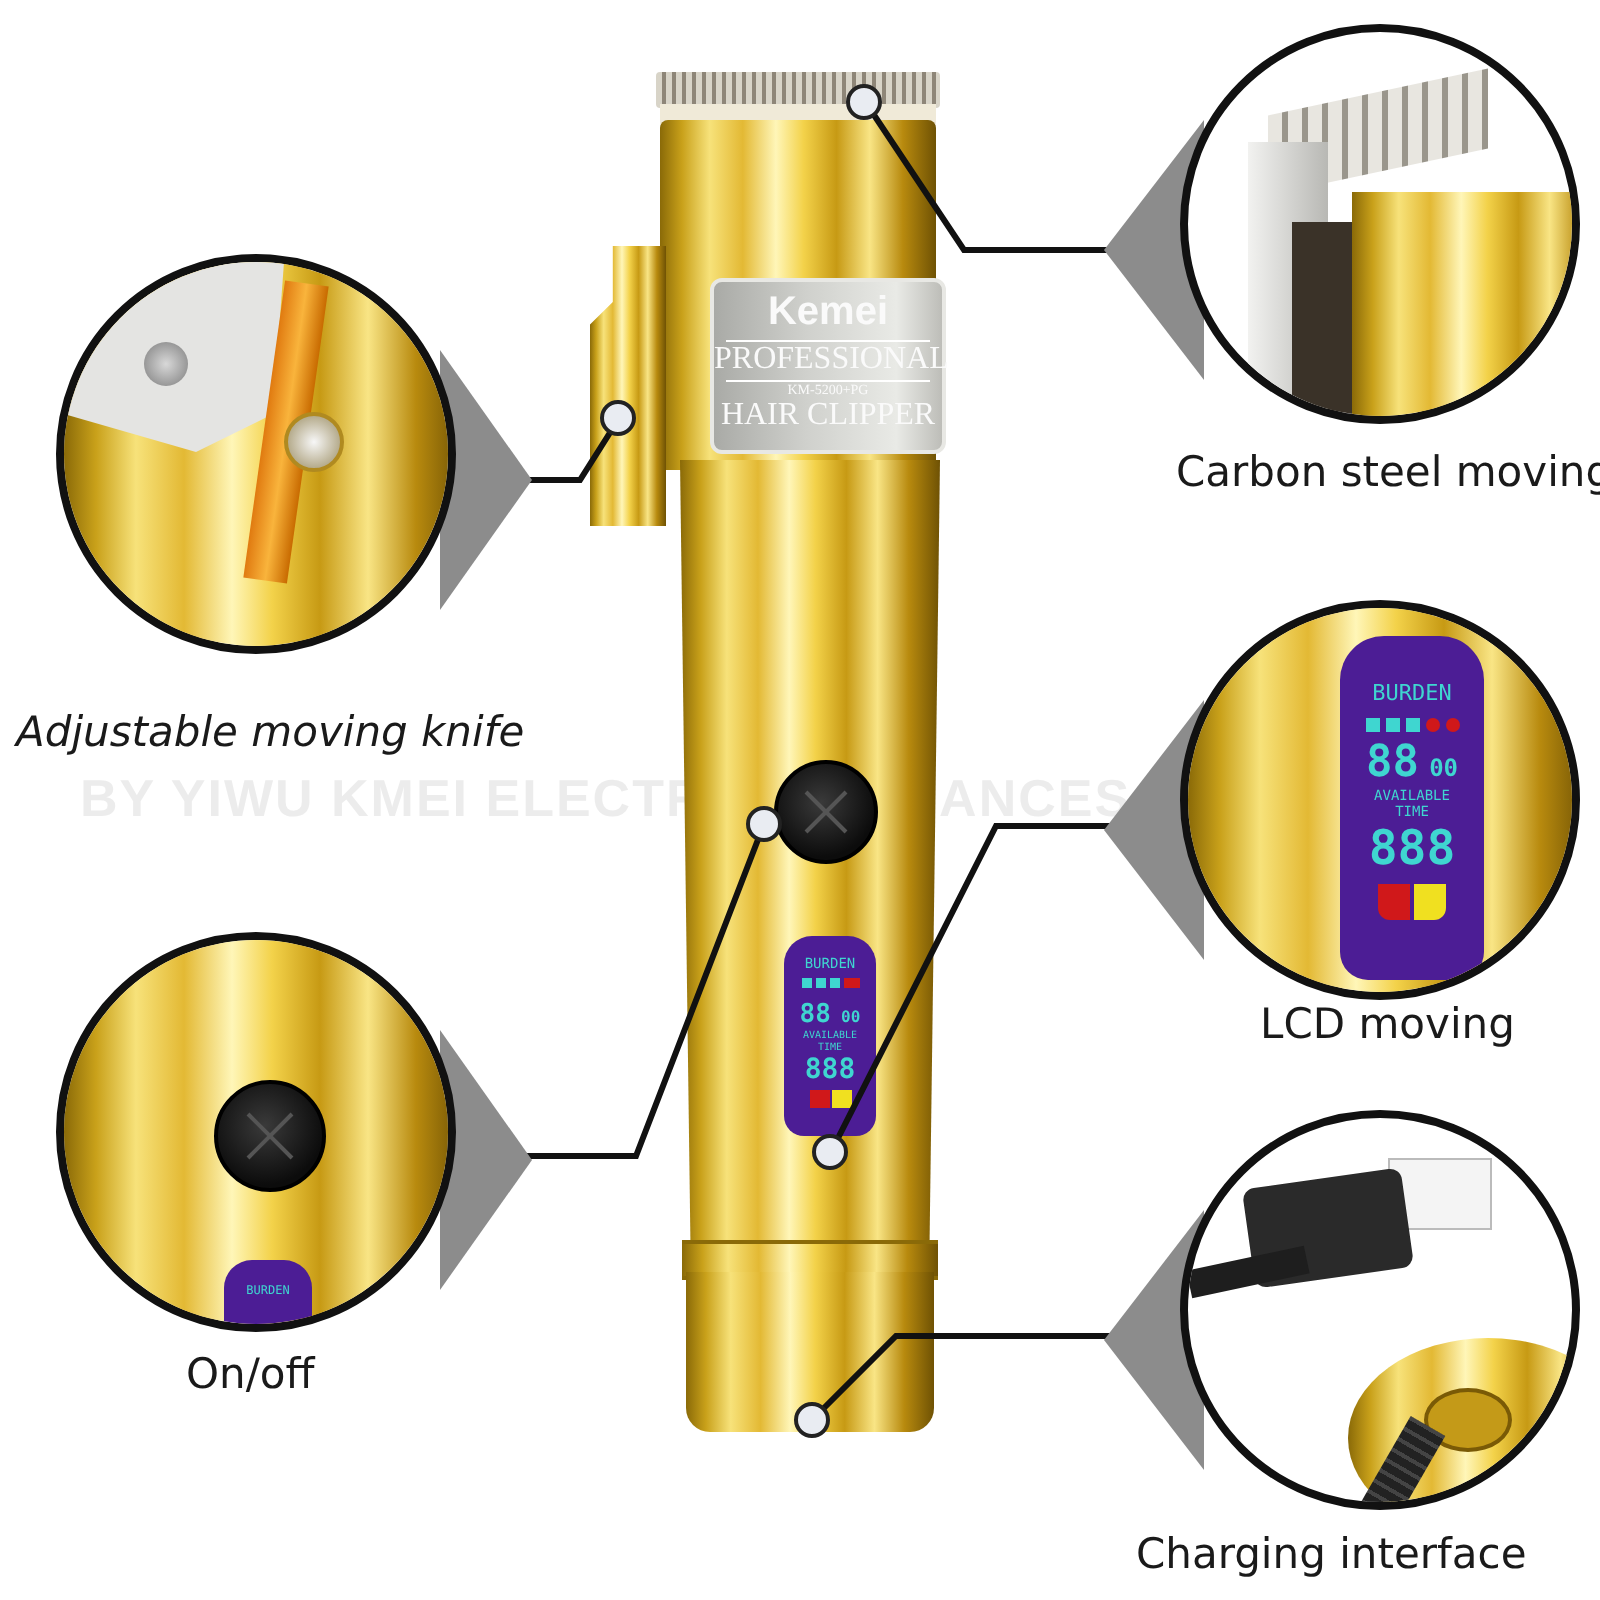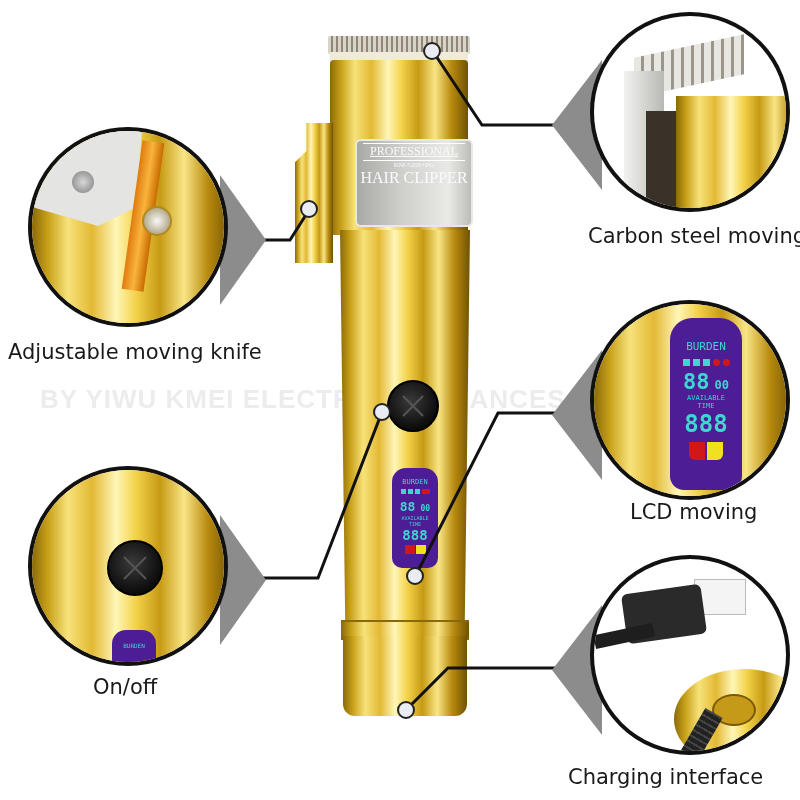--- a/index.html
+++ b/index.html
@@ -38,22 +38,23 @@
 
   <div class="abs gold" style="left:295px;top:123px;width:38px;height:140px;clip-path:polygon(30% 0,100% 0,100% 100%,0 100%,0 28%,30% 20%);"></div>
 
   <div class="abs gold" style="left:340px;top:230px;width:130px;height:390px;clip-path:polygon(0 0,100% 0,96% 100%,4% 100%);"></div>
 
   <div class="abs gold" style="left:341px;top:620px;width:128px;height:16px;border-top:2px solid #8a6a08;border-bottom:2px solid #8a6a08;"></div>
 
   <div class="abs gold" style="left:343px;top:636px;width:124px;height:80px;border-radius:0 0 12px 12px;"></div>
 
   <div class="label-plate">
+    <div style="font-family:'Liberation Sans',sans-serif;font-size:20px;font-weight:bold;margin-top:4px;">Kemei</div>
     <div style="border-top:1px solid #fff;margin:2px 6px 0;"></div>
-    <div style="font-size:12px;text-decoration:underline;">PROFESSIONAL</div>
+    <div style="font-size:16px;">PROFESSIONAL</div>
     <div style="border-top:1px solid #fff;margin:1px 6px 0;"></div>
     <div style="font-size:7px;">KM-5200+PG</div>
     <div style="font-size:16px;">HAIR CLIPPER</div>
   </div>
 
   <div class="abs" style="left:387px;top:380px;width:48px;height:48px;border-radius:50%;background:radial-gradient(circle at 45% 40%,#3a3a3a,#0c0c0c 70%);border:2px solid #000;">
     <svg width="48" height="48">
       <line x1="14" y1="14" x2="34" y2="34" stroke="#555" stroke-width="2"></line>
       <line x1="34" y1="14" x2="14" y2="34" stroke="#555" stroke-width="2"></line>
     </svg>
@@ -156,16 +157,16 @@
 <div class="circle" style="left:590px;top:555px;width:200px;height:200px;">
   <div class="abs" style="left:100px;top:20px;width:50px;height:34px;background:#f4f4f4;border:1px solid #bbb;"></div>
   <div class="abs" style="left:30px;top:30px;width:80px;height:50px;background:#2a2a2a;border-radius:6px;transform:rotate(-8deg);"></div>
   <div class="abs" style="left:0;top:70px;width:60px;height:14px;background:#1e1e1e;transform:rotate(-12deg);"></div>
   <div class="abs gold" style="left:80px;top:110px;width:140px;height:100px;border-radius:50%;"></div>
   <div class="abs" style="left:118px;top:135px;width:40px;height:28px;border-radius:50%;background:#c49a18;border:2px solid #7a5a06;"></div>
   <div class="abs" style="left:95px;top:150px;width:20px;height:60px;background:repeating-linear-gradient(0deg,#222 0 4px,#444 4px 6px);transform:rotate(30deg);"></div>
 </div>
 
 <div class="caption" style="left:588px;top:224px;">Carbon steel moving</div>
-<div class="caption" style="left:8px;top:340px;">Adjustable moving knife</div>
+<div class="caption" style="left:8px;top:354px;font-style:italic;">Adjustable moving knife</div>
 <div class="caption" style="left:630px;top:500px;">LCD moving</div>
 <div class="caption" style="left:93px;top:675px;">On/off</div>
 <div class="caption" style="left:568px;top:765px;">Charging interface</div>
 
 </body></html>

